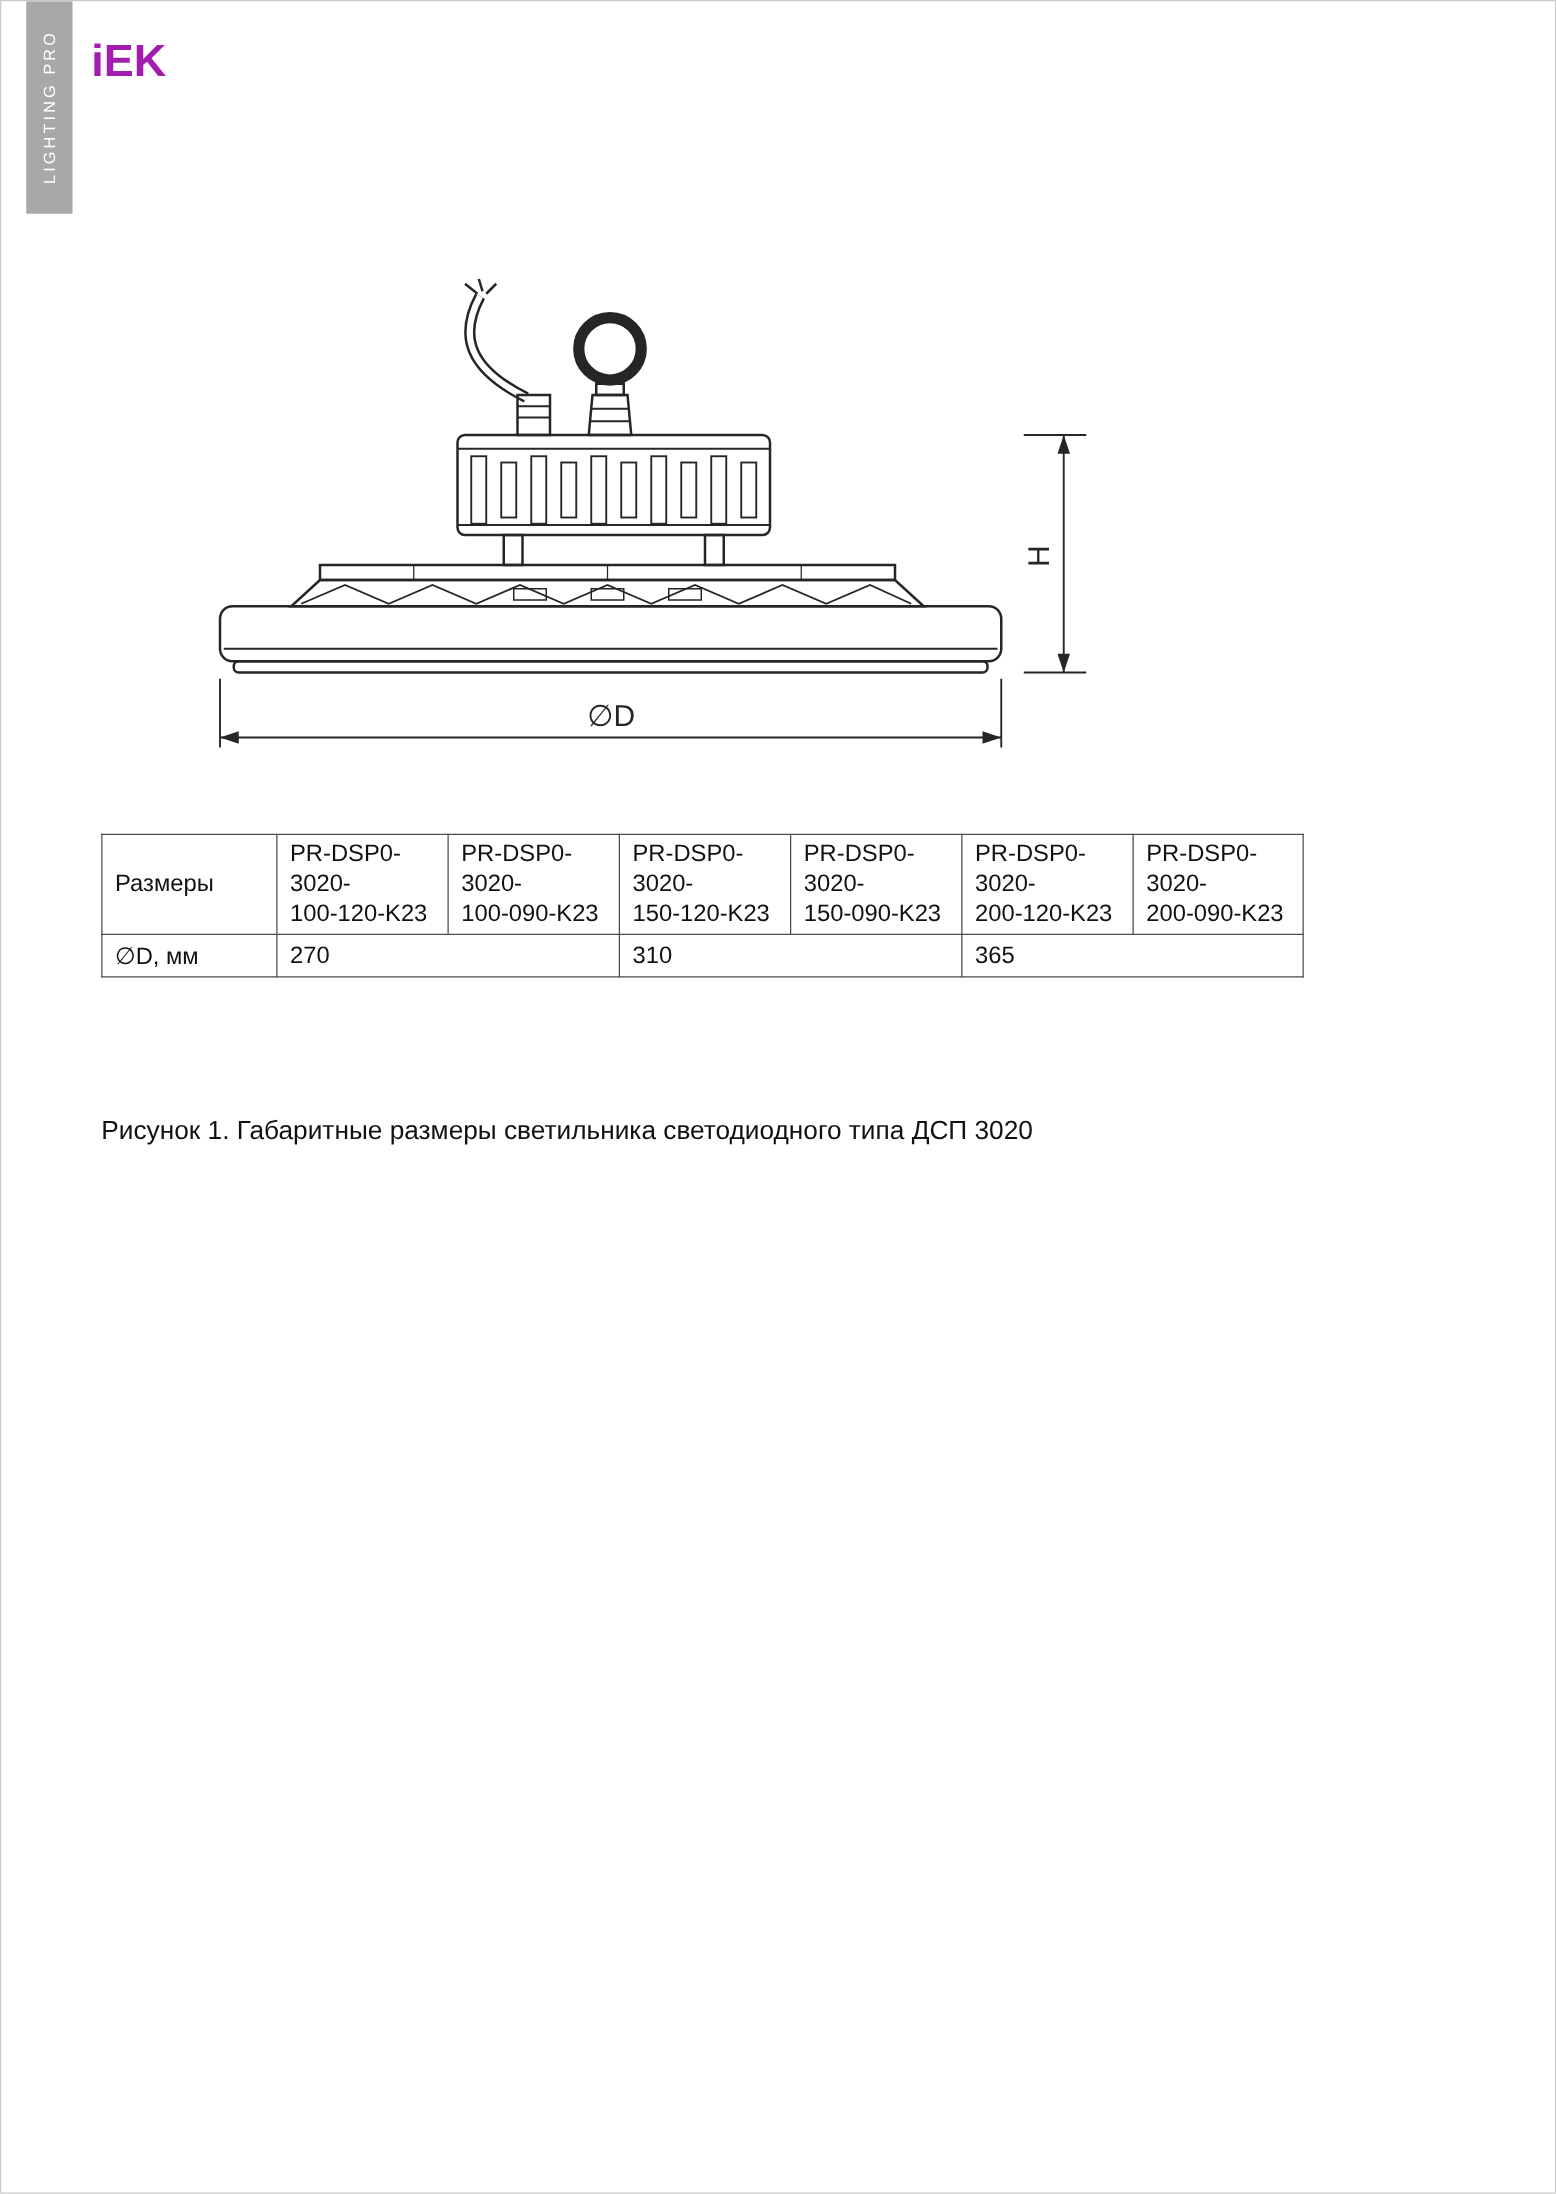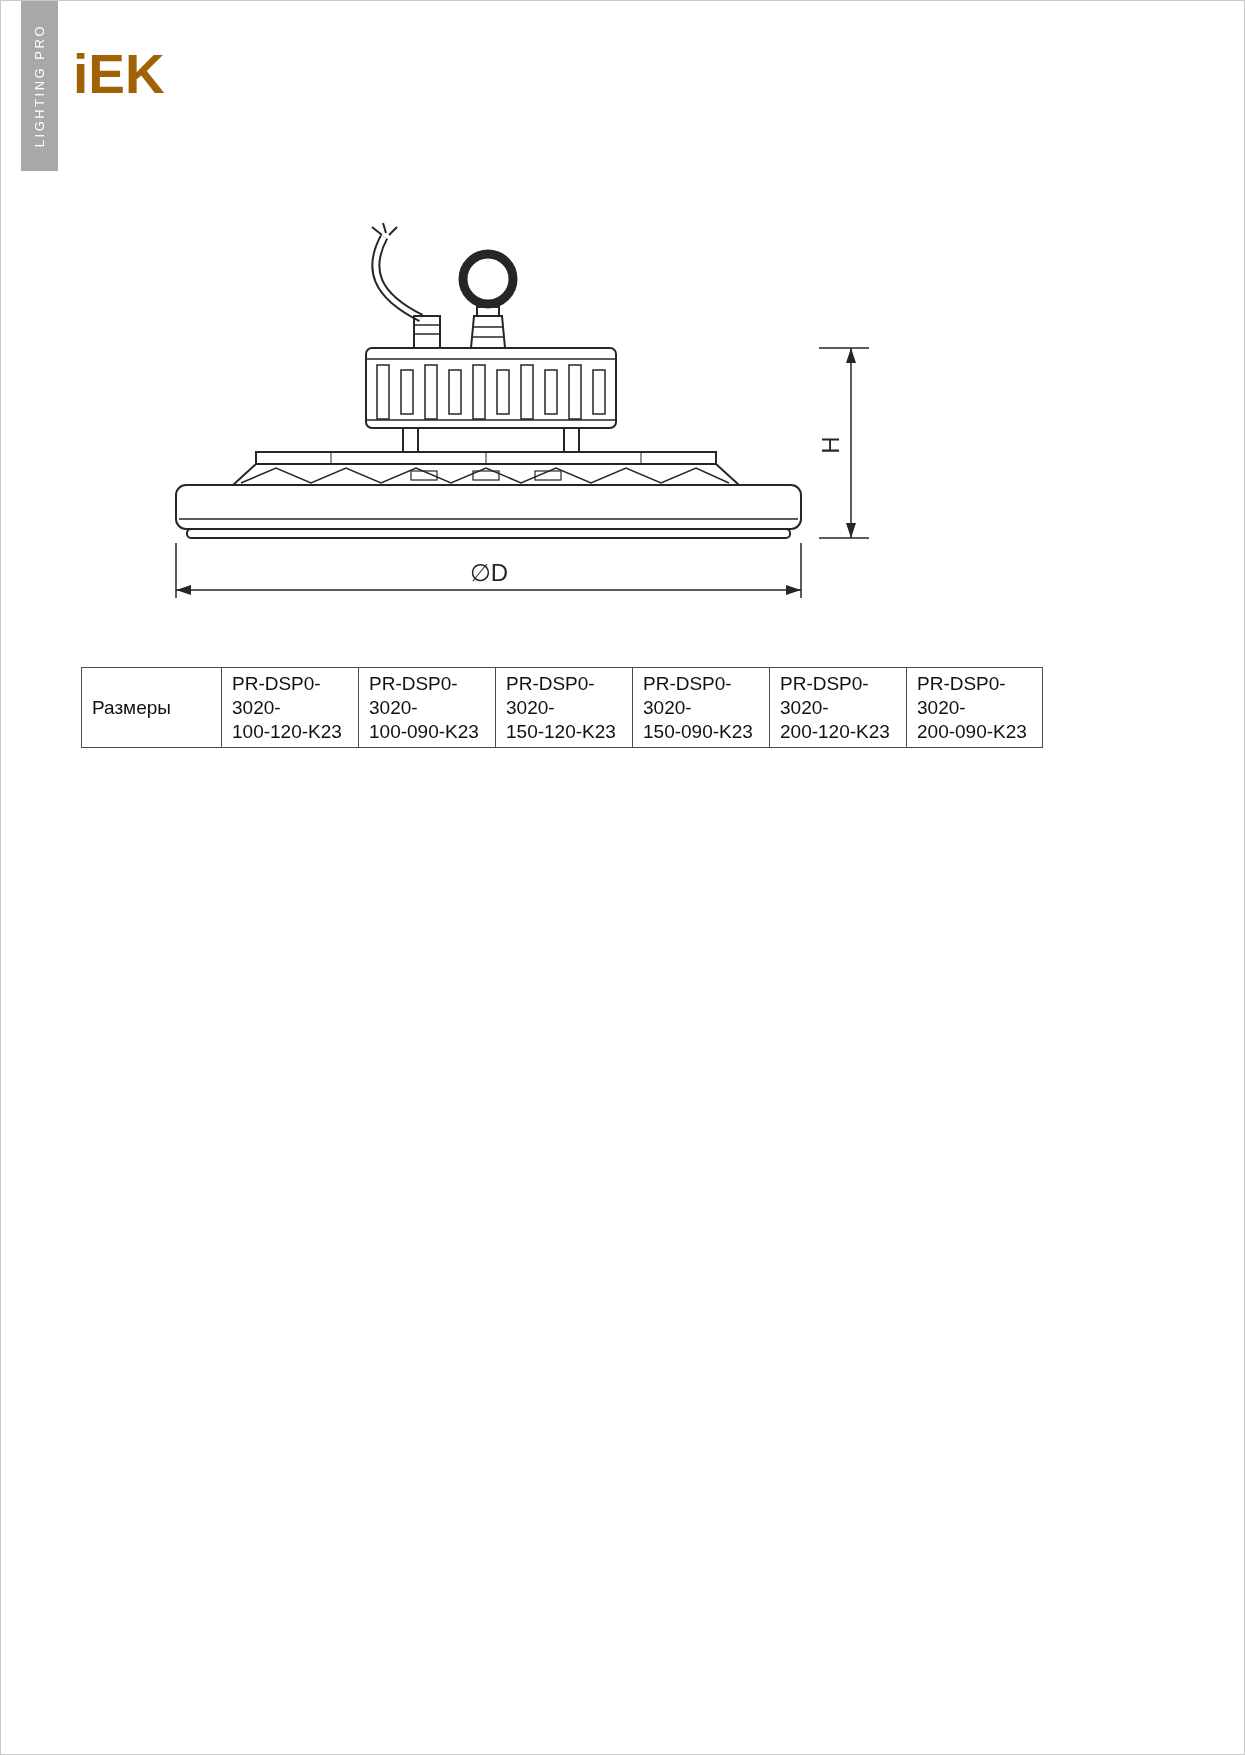--- a/index.html
+++ b/index.html
@@ -25,24 +25,24 @@
     writing-mode: vertical-rl;
     transform: rotate(180deg);
     color: #ffffff;
     font-size: 13px;
     letter-spacing: 2.5px;
     white-space: nowrap;
   }
 
   .logo {
     position: absolute;
-    left: 72px; top: 46px;
-    font-size: 55px;
+    left: 72px; top: 30px;
+    font-size: 36px;
     font-weight: 800;
-    color: #a16207;
+    color: #a21caf;
     letter-spacing: 0px;
     line-height: 1;
   }
 
   
   .drawing {
     position: absolute;
     left: 170px; top: 222px;
     width: 700px; height: 385px;
   }
@@ -196,17 +196,24 @@
 150-120-K23</th>
         <th>PR-DSP0-3020-
 150-090-K23</th>
         <th>PR-DSP0-3020-
 200-120-K23</th>
         <th>PR-DSP0-3020-
 200-090-K23</th>
       </tr>
     </thead>
     <tbody>
+      <tr>
+        <td>∅D, мм</td>
+        <td colspan="2">270</td>
+        <td colspan="2">310</td>
+        <td colspan="2">365</td>
+      </tr>
     </tbody>
   </table>
 
+  <div class="caption">Рисунок 1. Габаритные размеры светильника светодиодного типа ДСП 3020</div>
 
 </div>
 
 </body></html>

